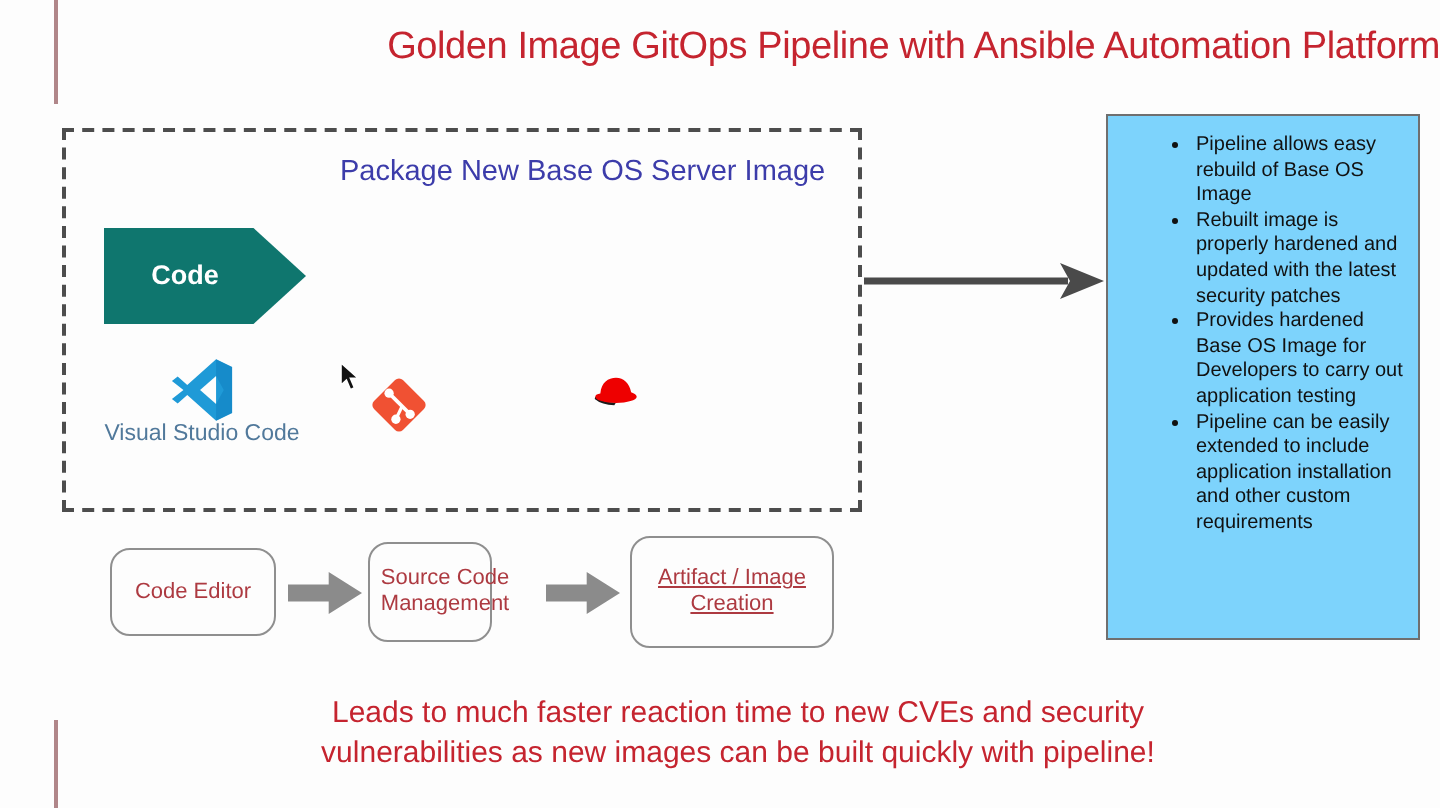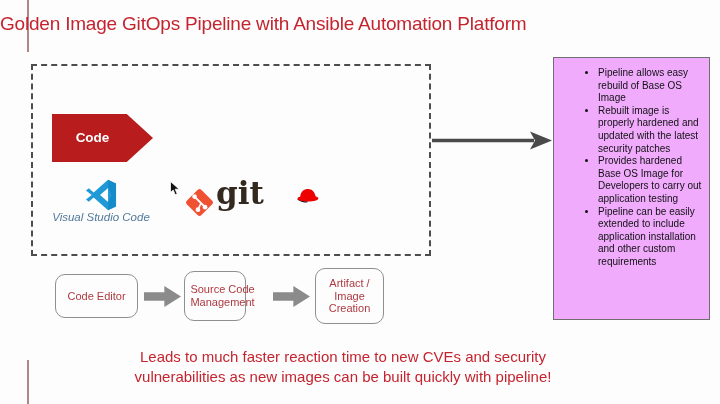--- a/index.html
+++ b/index.html
@@ -4,102 +4,102 @@
 <style>
   html,body{margin:0;padding:0;background:#e9e9e9;}
   .slide{
     position:relative;width:720px;height:404px;background:#fdfdfd;overflow:hidden;
     font-family:"Liberation Sans",sans-serif;
   }
   .accent-line{position:absolute;left:27px;width:2px;background:#b08689;}
   .accent-line.top{top:0;height:52px;}
   .accent-line.bottom{top:360px;height:44px;}
 
-  .title{position:absolute;left:0;right:0;top:13px;text-align:left;
+  .title{position:absolute;left:0;right:0;top:13px;text-align:right;
     font-size:19px;color:#c5242f;letter-spacing:-0.2px;}
 
   .dashed-box{position:absolute;left:31px;top:64px;width:396px;height:188px;
     border:2px dashed #4d4d4d;background:#fdfdfd;}
   .package-heading{position:absolute;left:170px;top:78px;font-size:14.5px;color:#3c3caa;}
 
-  .chevron{position:absolute;top:114px;width:101px;height:48px;background:#b91c1c;
+  .chevron{position:absolute;top:114px;width:101px;height:48px;background:#0f766e;
     clip-path:polygon(0 0,74% 0,100% 50%,74% 100%,0 100%);
     display:flex;align-items:center;justify-content:center;
     padding-right:20px;box-sizing:border-box;
     color:#fff;font-weight:bold;font-size:13.5px;line-height:1.12;text-align:center;}
   .chevron.c1{left:52px;}
   .chevron.c2{left:178px;}
   .chevron.c3{left:305px;}
 
   .vscode-icon{position:absolute;left:84px;top:179px;width:34px;height:32px;}
   .vscode-label{position:absolute;left:41px;top:211px;width:120px;text-align:center;
-    font-size:11.5px;color:#51799b;font-style:italic;}
+    font-size:11.5px;color:#51799b;}
   .git-icon{position:absolute;left:184px;top:187px;width:31px;height:31px;}
   .git-label{position:absolute;left:216px;top:178px;font-family:"DejaVu Serif",serif;
     font-weight:bold;font-size:31px;color:#33291f;line-height:1;}
   .redhat-icon{position:absolute;left:294px;top:186px;width:28px;height:17px;}
   .redhat-text{position:absolute;left:325px;top:185px;font-size:10.5px;color:#151515;line-height:1.12;}
   .redhat-text .rh-bold{font-weight:bold;}
 
   .long-arrow{position:absolute;left:431px;top:128px;}
 
   .benefits-box{position:absolute;left:553px;top:57px;width:157px;height:263px;
-    border:1px solid #6f6f6f;background:#f0abfc;box-sizing:border-box;}
+    border:1px solid #6f6f6f;background:#7dd3fc;box-sizing:border-box;}
   .benefits-box ul{margin:9px 2px 0 0;padding-left:44px;font-size:10px;
     line-height:1.26;color:#111;}
   .benefits-box li{margin:0;padding:0;}
 
   .flow-box{position:absolute;border:1px solid #8f8f8f;border-radius:10px;background:#fdfdfd;
     display:flex;align-items:center;justify-content:center;text-align:center;
     color:#ad3a41;font-size:11px;line-height:1.18;box-sizing:border-box;padding:2px;}
   .flow-box.f1{left:55px;top:274px;width:83px;height:44px;text-align:right;}
   .flow-box.f2{left:184px;top:271px;width:62px;height:50px;padding-left:17px;}
-  .flow-box.f3{left:315px;top:268px;width:69px;height:56px;}
+  .flow-box.f3{left:315px;top:268px;width:102px;height:56px;text-decoration:underline;}
   .block-arrow{position:absolute;width:37px;height:21px;background:#8b8b8b;
     clip-path:polygon(0 30%,55% 30%,55% 0,100% 50%,55% 100%,55% 70%,0 70%);}
   .block-arrow.a1{left:144px;top:286px;}
   .block-arrow.a2{left:273px;top:286px;}
 
-  .footer-note{position:absolute;left:108px;top:347px;width:470px;text-align:center;
+  .footer-note{position:absolute;left:134px;top:347px;width:470px;text-align:center;
     font-size:15px;line-height:1.3;color:#c5242f;}
 
   .cursor{position:absolute;left:170px;top:181px;}
 </style>
 </head>
 <body>
 
 <div class="slide">
 
   <div class="accent-line top"></div>
   <div class="accent-line bottom"></div>
 
   <div class="title">Golden Image GitOps Pipeline with Ansible Automation Platform</div>
 
   <div class="dashed-box"></div>
+  <div class="package-heading">Package New Base OS Server Image</div>
 
   <div class="chevron c1">
     <span>Code</span>
   </div>
 
   <svg class="vscode-icon" viewBox="0 0 100 100">
     <polygon points="72,2 97,14 97,86 72,98 27,58 12,71 3,64 21,50 3,36 12,29 27,42" fill="#1f9ad7"></polygon>
     <polygon points="72,28 47,50 72,72" fill="#fdfdfd"></polygon>
     <polygon points="72,2 97,14 97,86 72,98 72,72 84,50 72,28" fill="#0f7fc0" opacity="0.55"></polygon>
   </svg>
   <div class="vscode-label">Visual Studio Code</div>
 
   <svg class="git-icon" viewBox="0 0 100 100">
     <rect x="17" y="17" width="66" height="66" rx="9" transform="rotate(45 50 50)" fill="#f05133"></rect>
     <line x1="33" y1="30" x2="70" y2="67" stroke="#ffffff" stroke-width="6"></line>
     <circle cx="34" cy="31" r="7.5" fill="#ffffff"></circle>
     <circle cx="68" cy="65" r="7.5" fill="#ffffff"></circle>
     <circle cx="45" cy="73" r="7.5" fill="#ffffff"></circle>
     <line x1="45" y1="73" x2="55" y2="52" stroke="#ffffff" stroke-width="5"></line>
   </svg>
-  <div class="git-label">git</div>
 
   <svg class="redhat-icon" viewBox="0 0 100 60">
     <path d="M13,44 Q28,55 50,54 L47,59 Q25,59 12,48 Z" fill="#1a1a1a"></path>
     <path d="M22,38 C24,18 36,10 50,10 C64,10 74,20 77,36 C83,38 87,41 87,44 C87,50 70,55 50,55 C30,55 13,50 13,44 C13,40 17,39 22,38 Z" fill="#ee0000"></path>
   </svg>
 
   <svg class="cursor" width="11" height="15" viewBox="0 0 11 15">
     <polygon points="0.5,0.5 0.5,11.5 3.2,9 5.2,13.8 7.2,12.8 5.2,8.2 9.2,8.2" fill="#111" stroke="#fff" stroke-width="0.8"></polygon>
   </svg>
 

